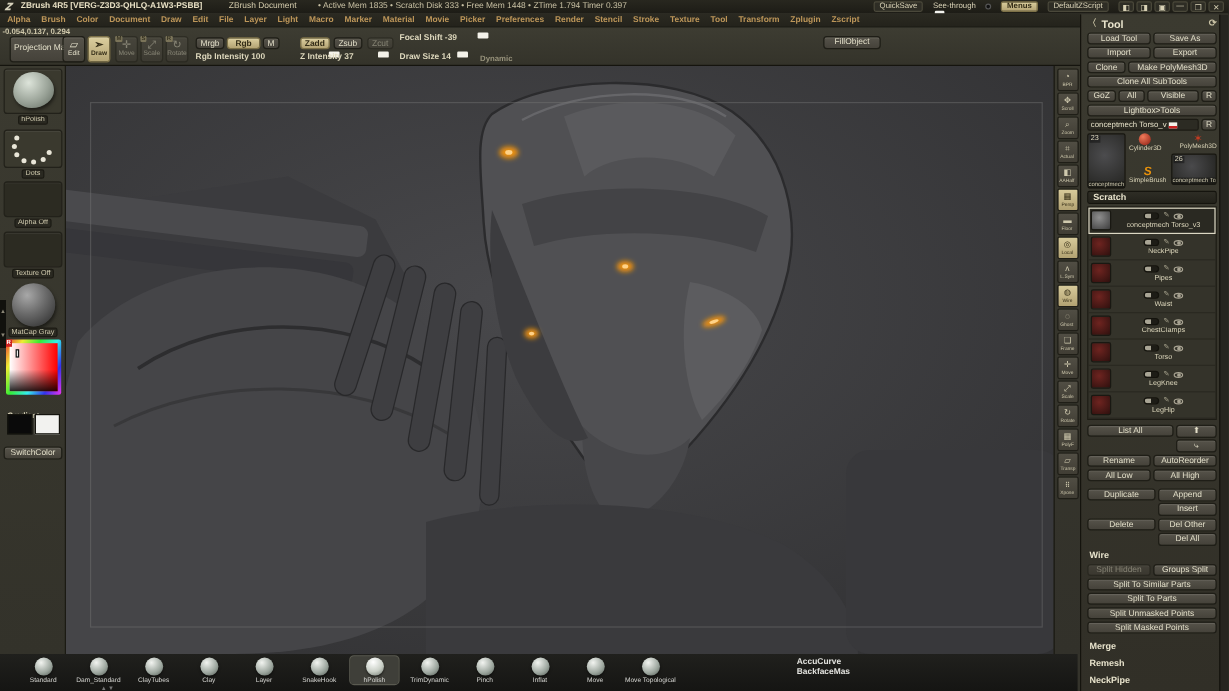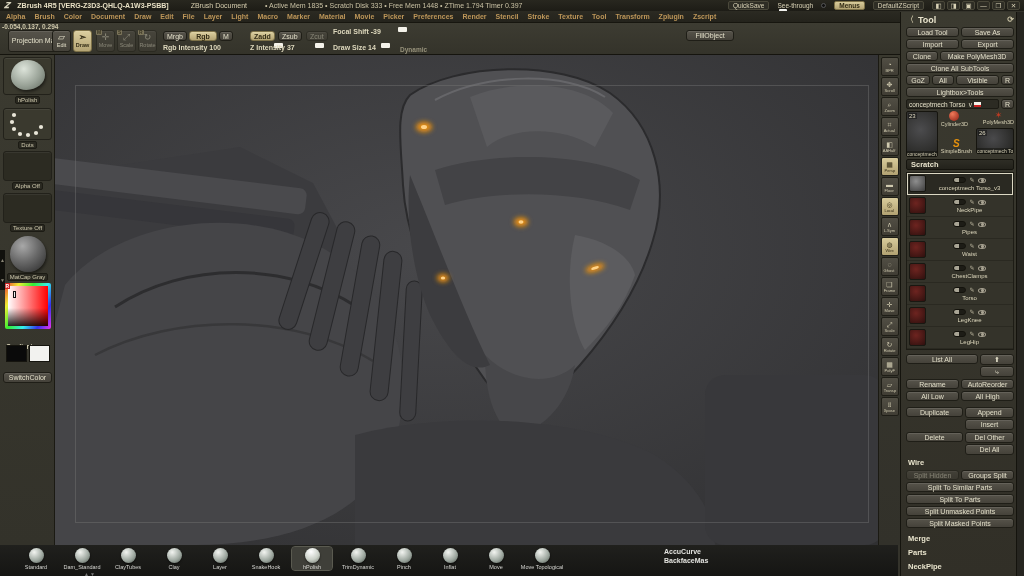--- a/index.html
+++ b/index.html
@@ -670,21 +670,21 @@
     <div class="seclist" style="gap:2px;">
 
     <span class="btn" style="height:10px;">Split To Similar Parts</span>
         <span class="btn" style="height:10px;">Split To Parts</span>
         <span class="btn" style="height:10px;">Split Unmasked Points</span>
         <span class="btn" style="height:10px;">Split Masked Points</span>
       </div>
     <div class="seclist" style="margin-top:3px;">
 
     <span class="sechead">Merge</span>
-        <span class="sechead">Parts</span>
+        <span class="sechead">Remesh</span>
         <span class="sechead">NeckPipe</span>
         <span class="sechead">Extract</span>
       </div>
   </div>
 
   <div id="bottomtray" class="abs">
 
       <span class="brush">
         <span class="ball"></span>
         <span class="bname">Standard</span>

